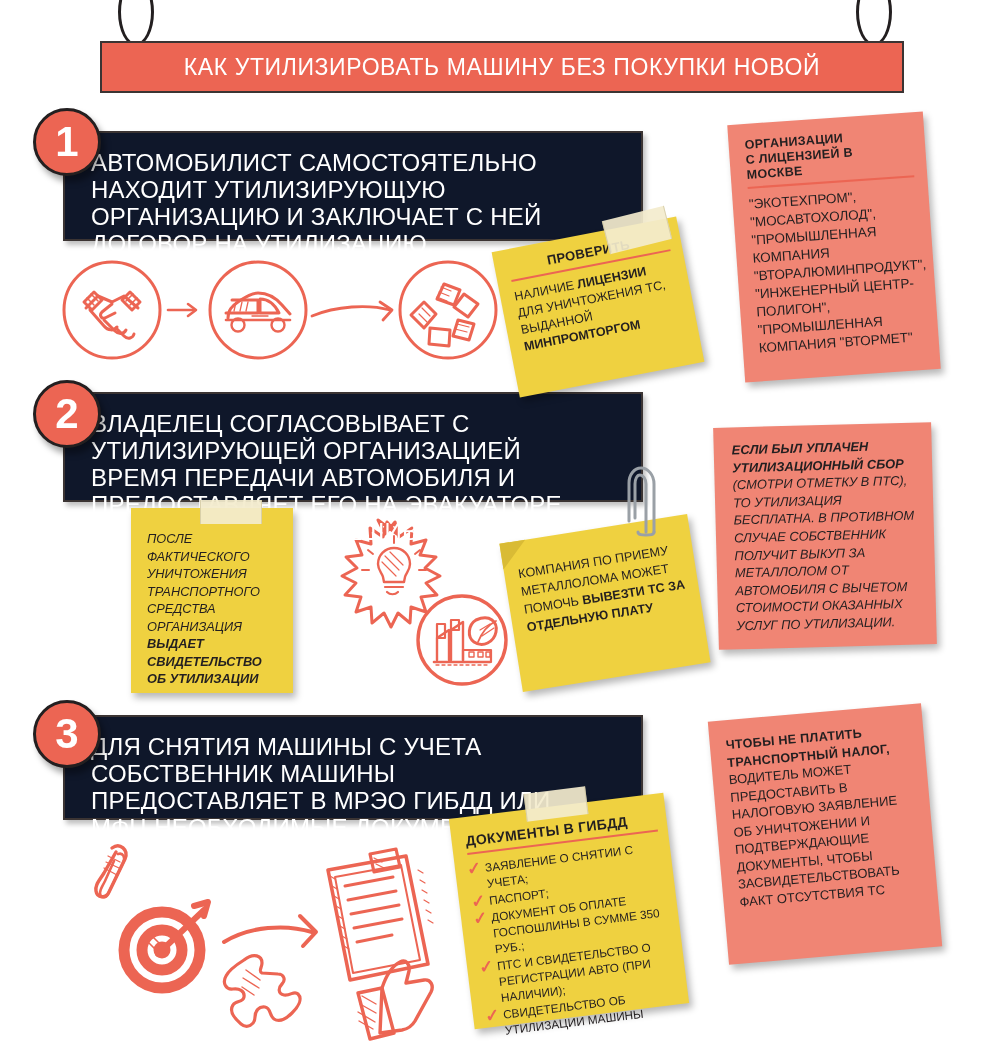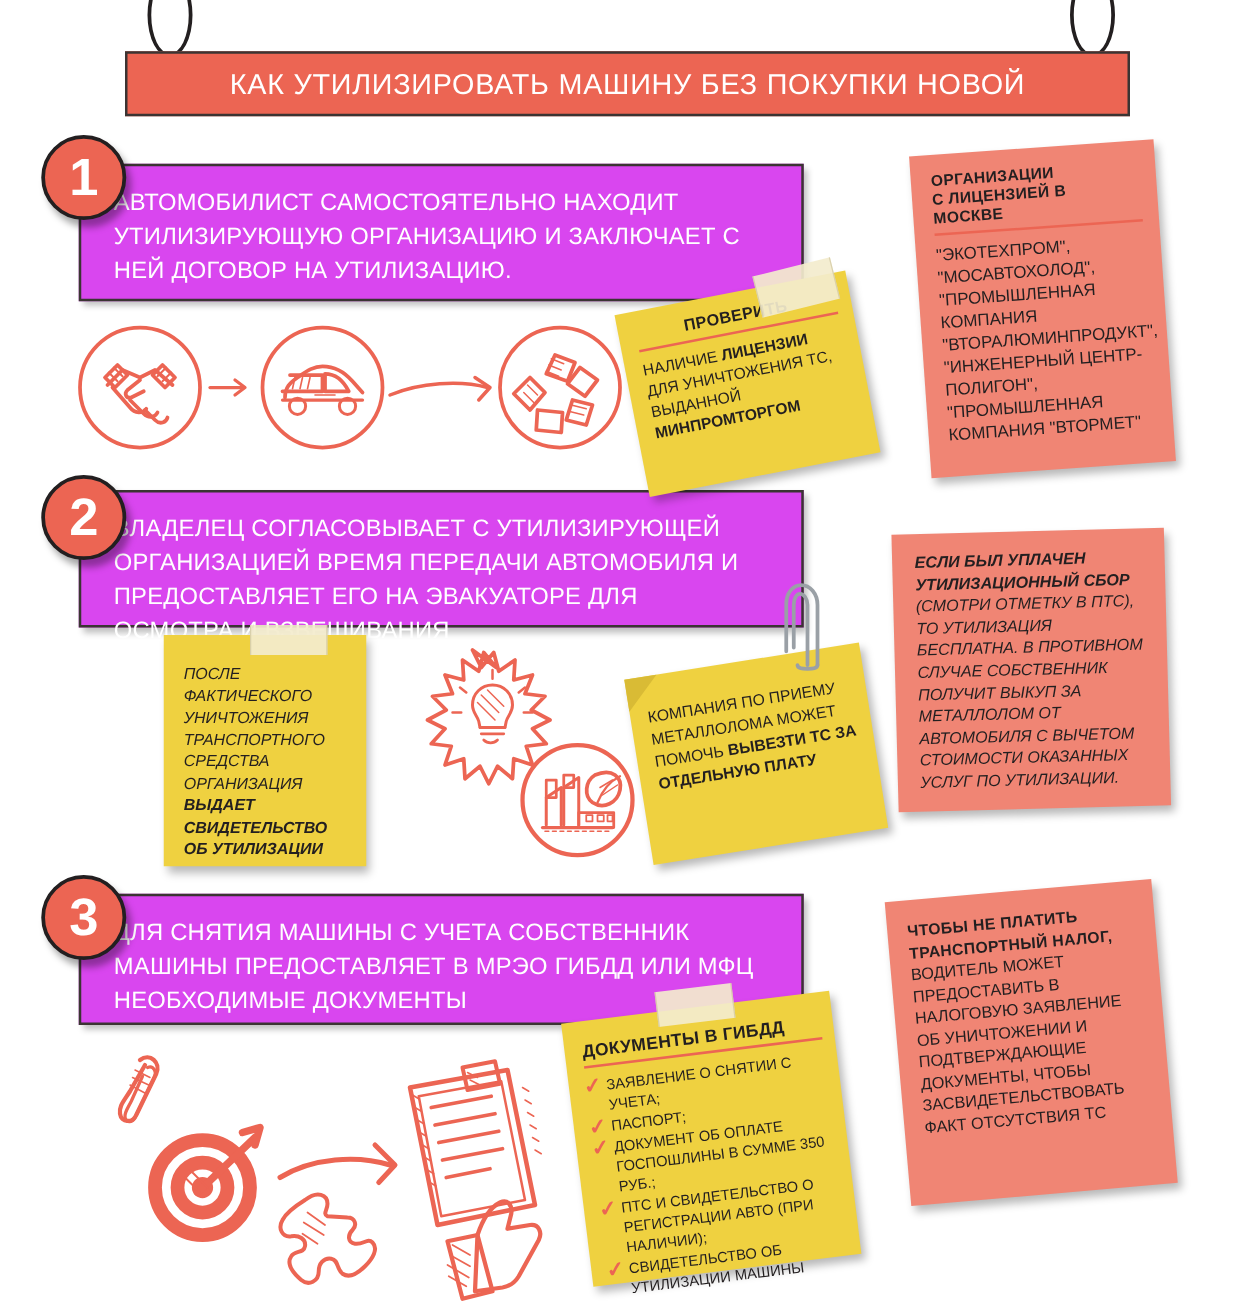--- a/index.html
+++ b/index.html
@@ -40,22 +40,22 @@
     display:flex;align-items:center;justify-content:center;
     box-shadow:4px 6px 6px rgba(0,0,0,.35);
     z-index:40;
   }
   #badge-1{left:33px;top:108px;}
   #badge-2{left:33px;top:380px;}
   #badge-3{left:33px;top:700px;}
 
   
   .grey-block{
-    background:#d946ef;border:2px solid #3b3433;
-    color:#ffffff;font-size:19px;line-height:27px;
+    background:#0f172a;border:2px solid #3b3433;
+    color:#ffffff;font-size:24px;line-height:27px;
     padding:16px 34px 16px 26px;box-sizing:border-box;
     letter-spacing:.2px;
     box-shadow:3px 4px 5px rgba(0,0,0,.25);
     z-index:10;
   }
   #block-1{left:63px;top:131px;width:580px;height:110px;}
   #block-2{left:63px;top:392px;width:580px;height:110px;}
   #block-3{left:63px;top:715px;width:580px;height:105px;}
 
   

